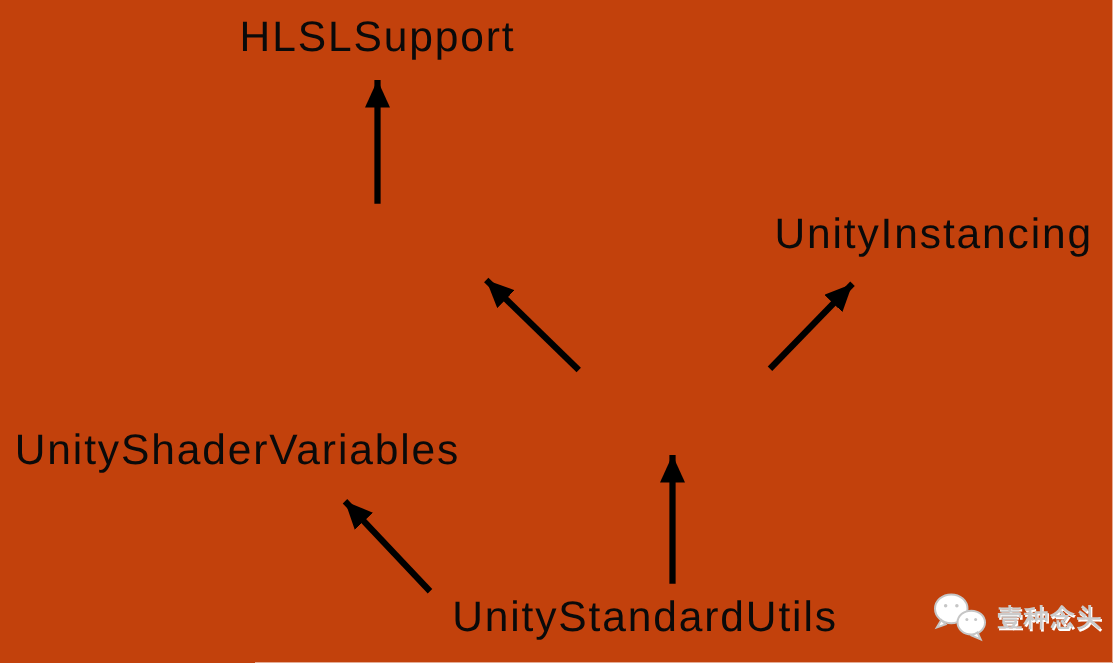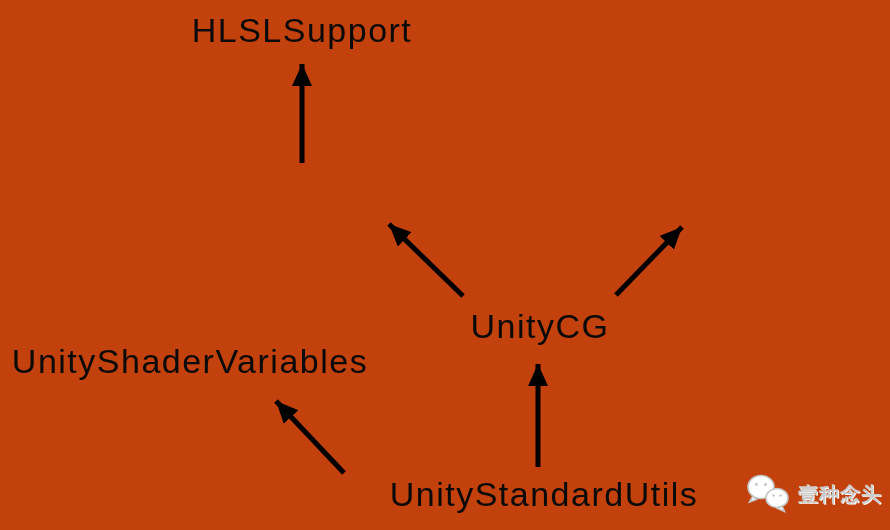--- a/index.html
+++ b/index.html
@@ -70,23 +70,23 @@
         <line x1="302" y1="163" x2="302" y2="64" stroke="#000000" stroke-width="5" marker-end="url(#arrowhead)"></line>
         <line x1="463" y1="296" x2="389" y2="224" stroke="#000000" stroke-width="5" marker-end="url(#arrowhead)"></line>
         <line x1="616" y1="295" x2="682" y2="227" stroke="#000000" stroke-width="5" marker-end="url(#arrowhead)"></line>
         <line x1="538" y1="467" x2="538" y2="364" stroke="#000000" stroke-width="5" marker-end="url(#arrowhead)"></line>
         <line x1="344" y1="473" x2="276" y2="401" stroke="#000000" stroke-width="5" marker-end="url(#arrowhead)"></line>
       </g>
   </svg>
 
   <div class="nodes-layer">
       <div class="node" style="left: 302px; top: 30px; color: rgb(10, 10, 10);">HLSLSupport</div>
-      <div class="node" style="left: 540px; top: 326px; color: rgb(10, 10, 10);">UnityCG</div>
+      <div class="node" style="left: 747px; top: 188px; color: rgb(10, 10, 10);">UnityInstancing</div>
       <div class="node" style="left: 190px; top: 361px; color: rgb(10, 10, 10);">UnityShaderVariables</div>
-      <div class="node" style="left: 516px; top: 494px; color: rgb(10, 10, 10); margin-left: 28px;">UnityStandardUtils</div>
+      <div class="node" style="left: 516px; top: 494px; color: rgb(10, 10, 10);">UnityStandardUtils</div>
     </div>
 
   <div class="watermark">
     <svg width="50" height="44" viewBox="0 0 50 44">
       <g stroke="#c6c6c6" stroke-width="1.6" fill="#ffffff">
         <ellipse cx="17" cy="15" rx="13" ry="11.5"></ellipse>
         <path d="M9 24 l-3.5 6 l7 -2.5 Z"></path>
         <ellipse cx="33" cy="26" rx="11" ry="9.5"></ellipse>
         <path d="M38 34 l2.5 5.5 l-7 -3 Z"></path>
       </g>

